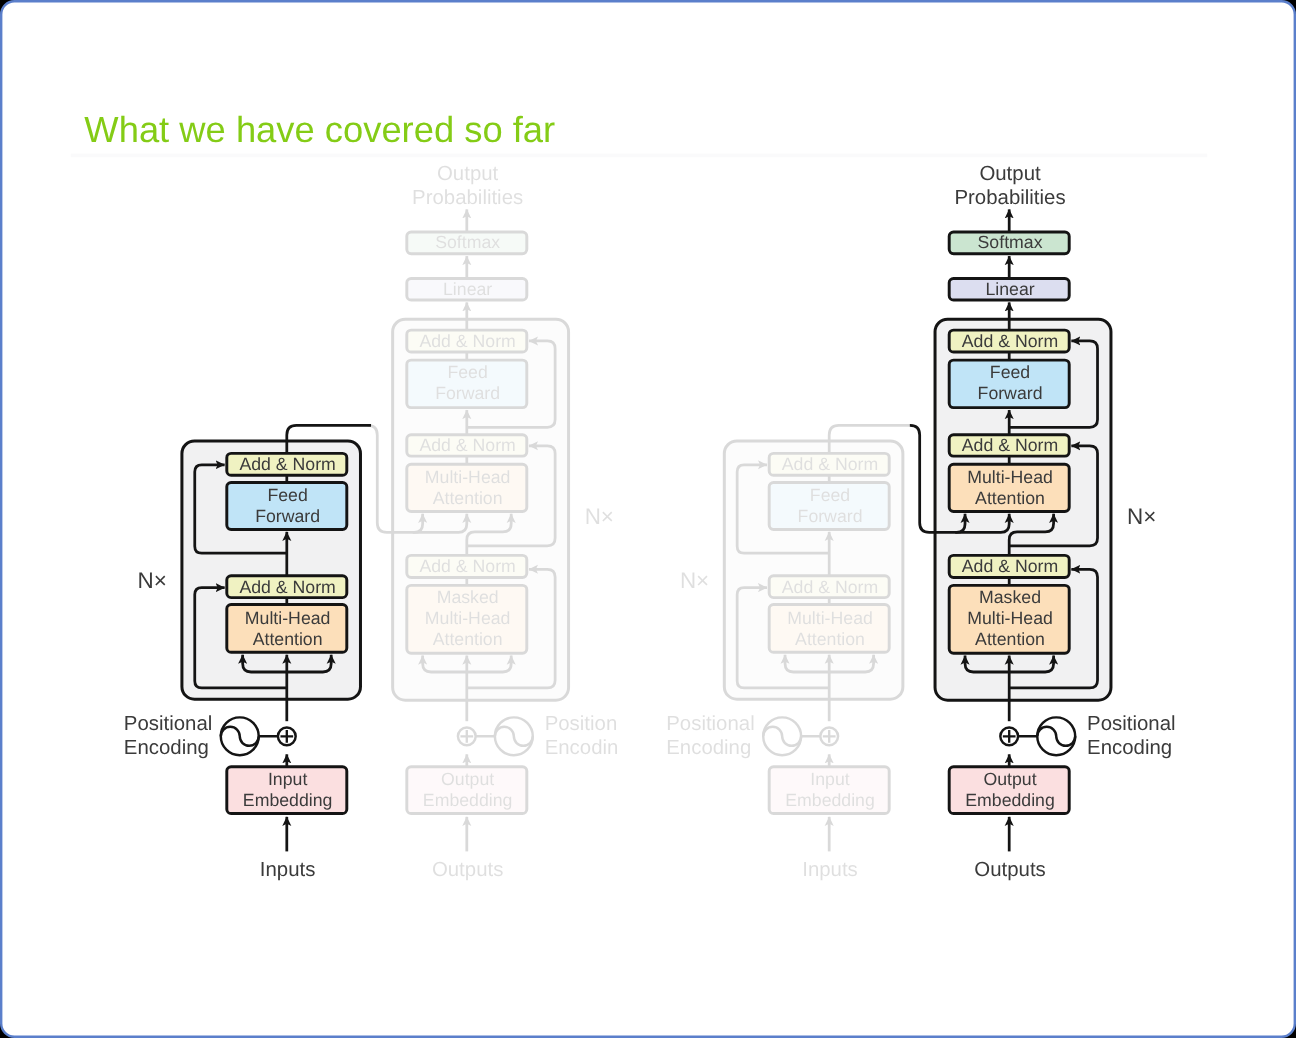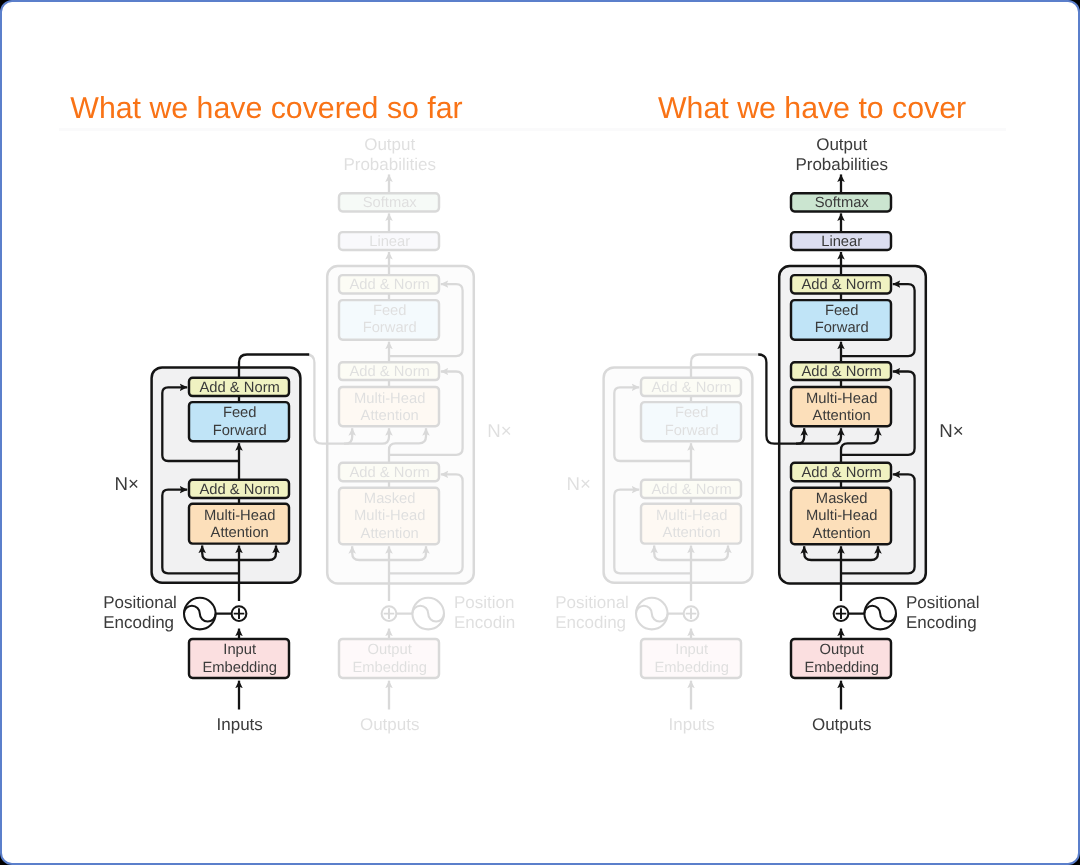--- a/index.html
+++ b/index.html
@@ -1,35 +1,34 @@
 <!DOCTYPE html>
 <html><head>
 <meta charset="utf-8">
 <style>
   html,body{margin:0;padding:0;background:#000;}
   body{width:1080px;height:865px;overflow:hidden;
        font-family:"Liberation Sans", sans-serif;}
   #slide{position:absolute;left:0;top:0;width:1080px;height:865px;}
   #page{position:absolute;left:0;top:0;width:1080px;height:865px;
         background:#fff;border:2.3px solid #5b7fcb;border-radius:12px;box-sizing:border-box;}
-  .title{position:absolute;font-size:30.3px;color:#f97316;white-space:nowrap;}
+  .title{position:absolute;font-size:30.3px;color:#84cc16;white-space:nowrap;}
   #title-left{left:70.3px;top:91.7px;}
   #title-right{left:658px;top:91.7px;}
   #rule{position:absolute;left:59px;top:127.8px;width:947px;height:3.4px;background:#fafafb;}
   svg#diagram{position:absolute;left:0;top:0;}
   svg text{font-family:"Liberation Sans", sans-serif;fill:#3b3b3b;}
   body, svg text, .title{-webkit-font-smoothing:antialiased;text-rendering:geometricPrecision;}
 </style>
 </head>
 <body>
 
 <div id="slide">
 <div id="page"></div>
 <div class="title" id="title-left">What we have covered so far</div>
-<div class="title" id="title-right">What we have to cover</div>
 <div id="rule"></div>
 <svg id="diagram" width="1080" height="865" viewBox="0 0 1080 865">
 <defs>
   <marker id="ah" viewBox="0 0 10 10" refX="9.4" refY="5" markerWidth="3.5" markerHeight="3.5" orient="auto-start-reverse" markerUnits="strokeWidth">
     <path d="M 0 0.3 L 9.7 5 L 0 9.7 L 2.2 5 Z" fill="#141414"></path>
   </marker>
   <clipPath id="clipL">
           <rect x="0" y="130" width="515" height="700"></rect>
         </clipPath>
   <clipPath id="clipR">

